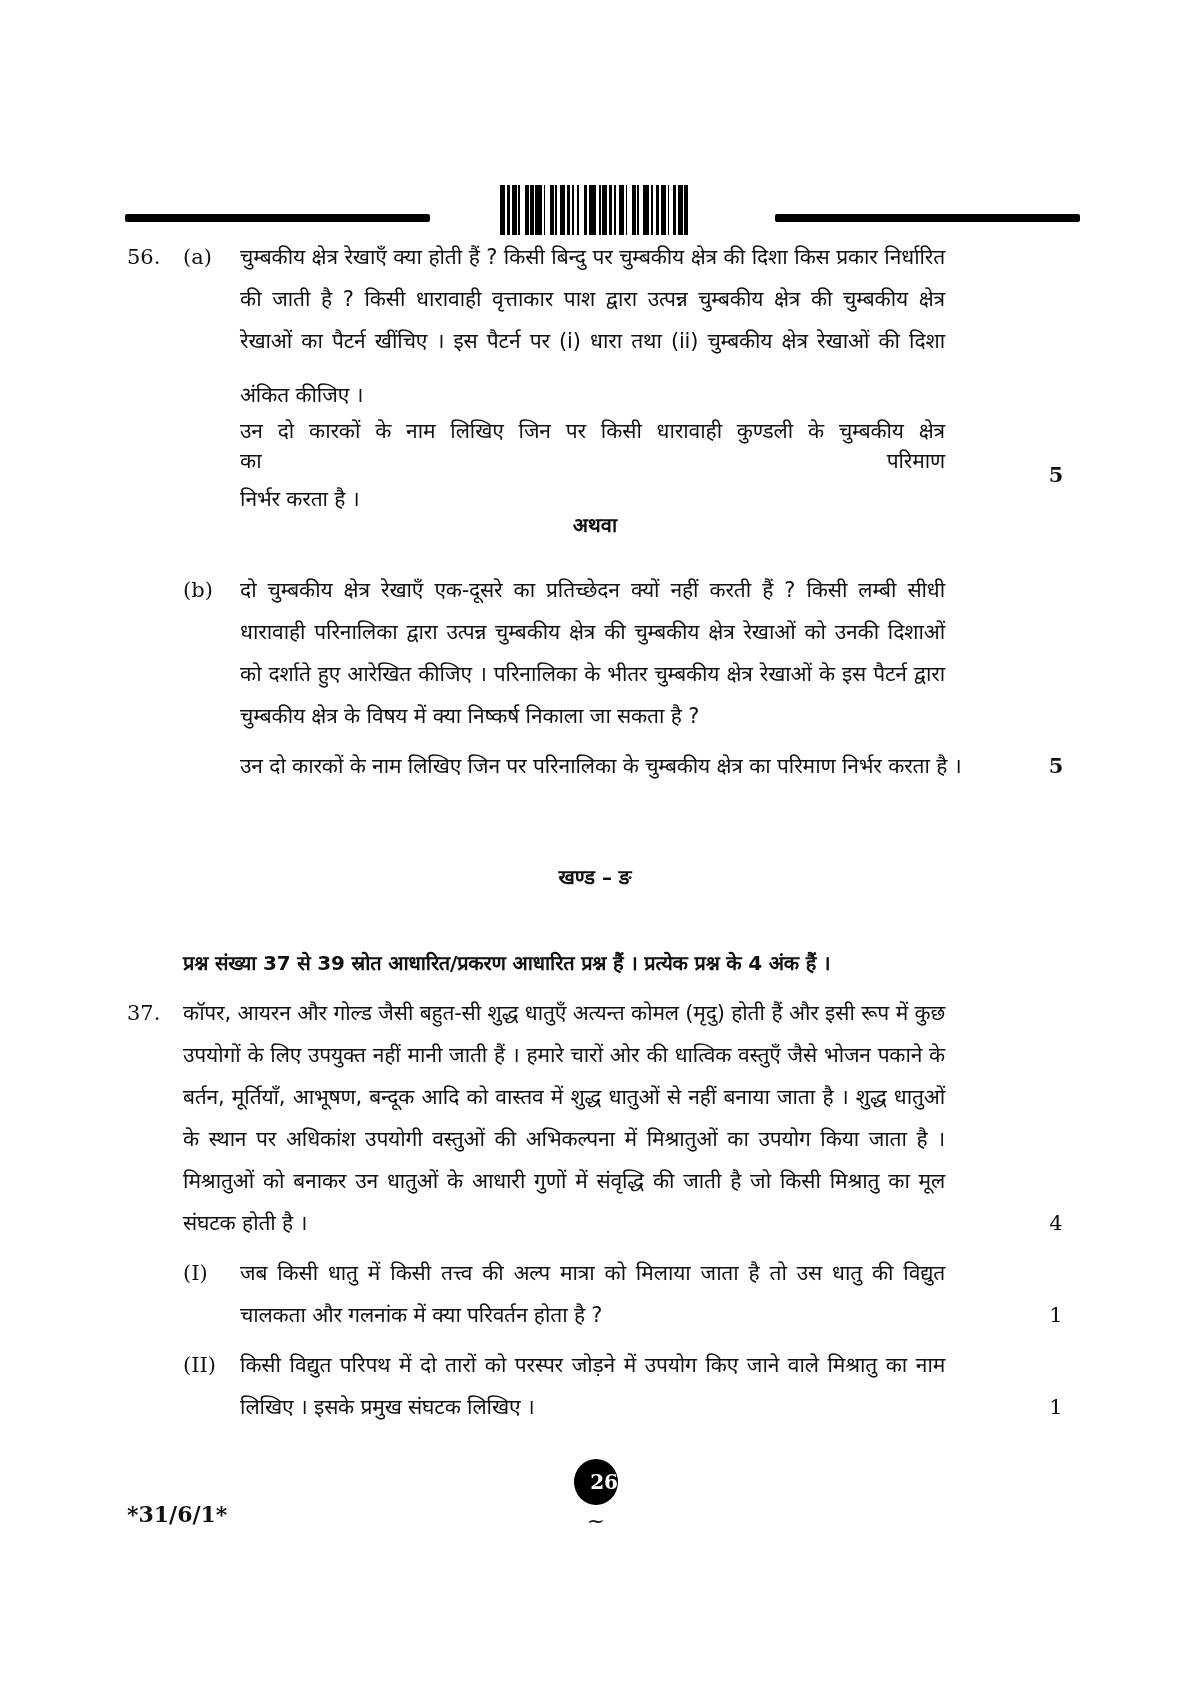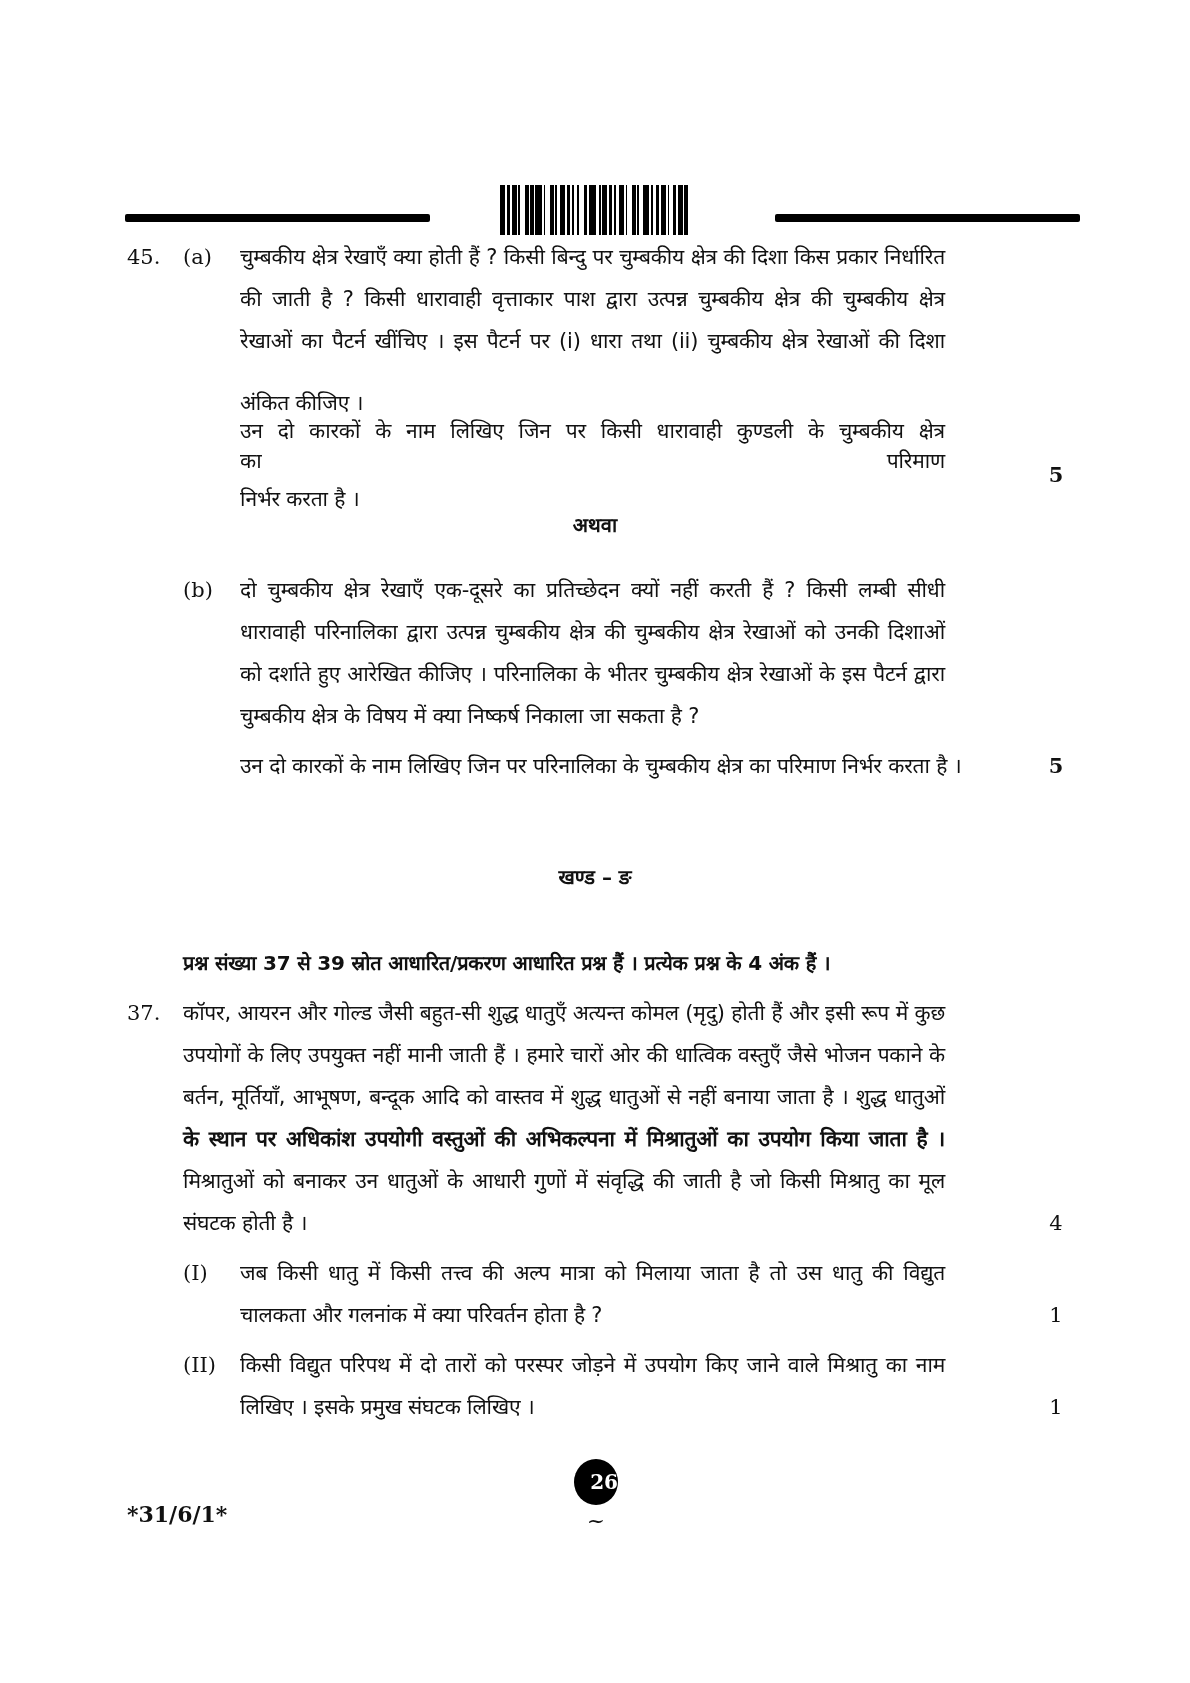--- a/index.html
+++ b/index.html
@@ -183,27 +183,27 @@
     <span style="width: 3.36283px; background: rgb(0, 0, 0);"></span>
     <span style="width: 1.68142px; background: rgb(255, 255, 255);"></span>
     <span style="width: 5.04425px; background: rgb(0, 0, 0);"></span>
     <span style="width: 1.68142px; background: rgb(255, 255, 255);"></span>
     <span style="width: 3.36283px; background: rgb(0, 0, 0);"></span>
     <span style="width: 1.68142px; background: rgb(255, 255, 255);"></span>
   </div>
 <div class="rule rule-right"></div>
 
 <div>
-  <div class="num" style="left:127px; top:242px;">45.</div>
+  <div class="num" style="left:127px; top:242px;">56.</div>
   <div class="num" style="left:183px; top:242px;">(a)</div>
 
   <div class="line justify" style="left:240px; top:242px; width:705px;">चुम्बकीय क्षेत्र रेखाएँ क्या होती हैं ? किसी बिन्दु पर चुम्बकीय क्षेत्र की दिशा किस प्रकार निर्धारित</div>
   <div class="line justify" style="left:240px; top:284px; width:705px;">की जाती है ? किसी धारावाही वृत्ताकार पाश द्वारा उत्पन्न चुम्बकीय क्षेत्र की चुम्बकीय क्षेत्र</div>
   <div class="line justify" style="left:240px; top:326px; width:705px;">रेखाओं का पैटर्न खींचिए । इस पैटर्न पर (i) धारा तथा (ii) चुम्बकीय क्षेत्र रेखाओं की दिशा</div>
-  <div class="line" style="left:240px; top:388px;">अंकित कीजिए ।</div>
+  <div class="line" style="left:240px; top:380px;">अंकित कीजिए ।</div>
   <div class="line justify" style="left:240px; top:418px; width:705px;font-family:Liberation Mono, monospace;">उन दो कारकों के नाम लिखिए जिन पर किसी धारावाही कुण्डली के चुम्बकीय क्षेत्र का परिमाण</div>
   <div class="line" style="left:240px; top:460px;margin-top:24px;">निर्भर करता है ।</div>
   <div class="mark bold" style="top:460px;">5</div>
 
   <div class="center" style="top:510px;">अथवा</div>
 
   <div class="num" style="left:183px; top:575px;">(b)</div>
   <div class="line justify" style="left:240px; top:575px; width:705px;">दो चुम्बकीय क्षेत्र रेखाएँ एक-दूसरे का प्रतिच्छेदन क्यों नहीं करती हैं ? किसी लम्बी सीधी</div>
   <div class="line justify" style="left:240px; top:617px; width:705px;">धारावाही परिनालिका द्वारा उत्पन्न चुम्बकीय क्षेत्र की चुम्बकीय क्षेत्र रेखाओं को उनकी दिशाओं</div>
   <div class="line justify" style="left:240px; top:659px; width:705px;">को दर्शाते हुए आरेखित कीजिए । परिनालिका के भीतर चुम्बकीय क्षेत्र रेखाओं के इस पैटर्न द्वारा</div>
@@ -213,21 +213,21 @@
 </div>
 
 <div class="center" style="top:862px;">खण्ड – ङ</div>
 <div class="line bold" style="left:183px; top:948px; font-size:20px;">प्रश्न संख्या 37 से 39 स्रोत आधारित/प्रकरण आधारित प्रश्न हैं । प्रत्येक प्रश्न के 4 अंक हैं ।</div>
 
 <div>
   <div class="num" style="left:127px; top:998px;">37.</div>
   <div class="line justify" style="left:183px; top:998px; width:762px;">कॉपर, आयरन और गोल्ड जैसी बहुत-सी शुद्ध धातुएँ अत्यन्त कोमल (मृदु) होती हैं और इसी रूप में कुछ</div>
   <div class="line justify" style="left:183px; top:1040px; width:762px;">उपयोगों के लिए उपयुक्त नहीं मानी जाती हैं । हमारे चारों ओर की धात्विक वस्तुएँ जैसे भोजन पकाने के</div>
   <div class="line justify" style="left:183px; top:1082px; width:762px;">बर्तन, मूर्तियाँ, आभूषण, बन्दूक आदि को वास्तव में शुद्ध धातुओं से नहीं बनाया जाता है । शुद्ध धातुओं</div>
-  <div class="line justify" style="left:183px; top:1124px; width:762px;font-weight:bold;">के स्थान पर अधिकांश उपयोगी वस्तुओं की अभिकल्पना में मिश्रातुओं का उपयोग किया जाता है ।</div>
+  <div class="line justify" style="left:183px; top:1124px; width:762px;">के स्थान पर अधिकांश उपयोगी वस्तुओं की अभिकल्पना में मिश्रातुओं का उपयोग किया जाता है ।</div>
   <div class="line justify" style="left:183px; top:1166px; width:762px;">मिश्रातुओं को बनाकर उन धातुओं के आधारी गुणों में संवृद्धि की जाती है जो किसी मिश्रातु का मूल</div>
   <div class="line" style="left:183px; top:1208px;">संघटक होती है ।</div>
   <div class="mark" style="top:1208px;">4</div>
 
   <div class="num" style="left:183px; top:1258px;">(I)</div>
   <div class="line justify" style="left:240px; top:1258px; width:705px;">जब किसी धातु में किसी तत्त्व की अल्प मात्रा को मिलाया जाता है तो उस धातु की विद्युत</div>
   <div class="line" style="left:240px; top:1300px;">चालकता और गलनांक में क्या परिवर्तन होता है ?</div>
   <div class="mark" style="top:1300px;">1</div>
 
   <div class="num" style="left:183px; top:1350px;">(II)</div>

